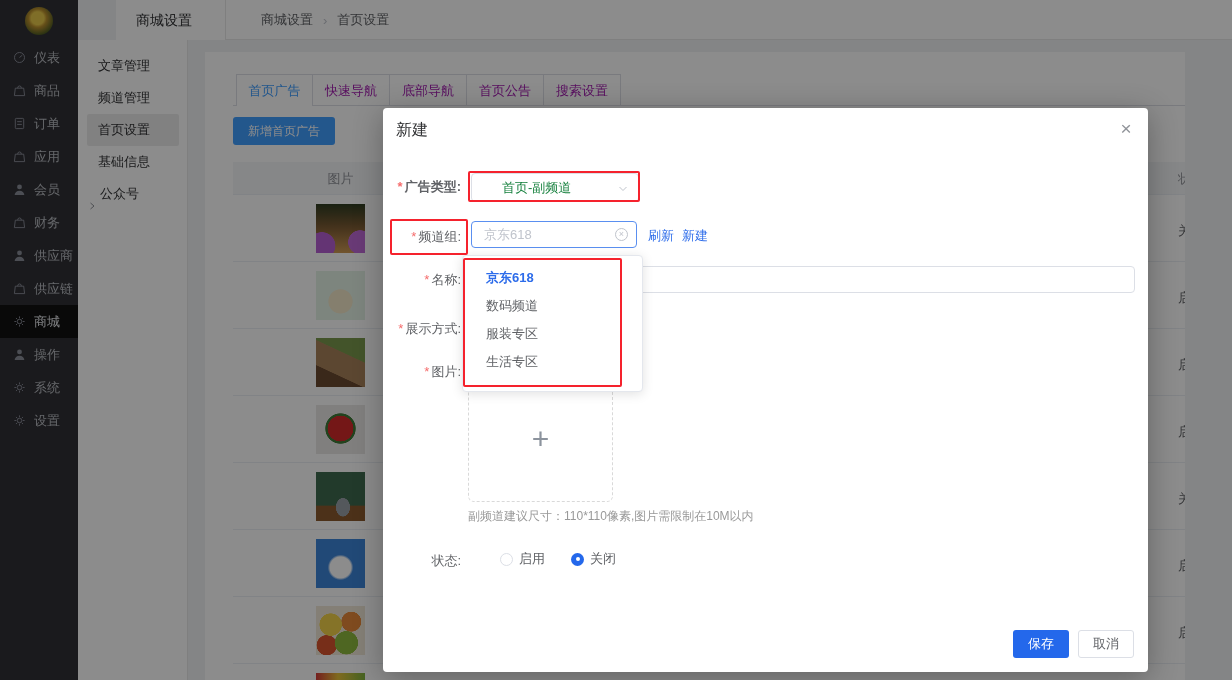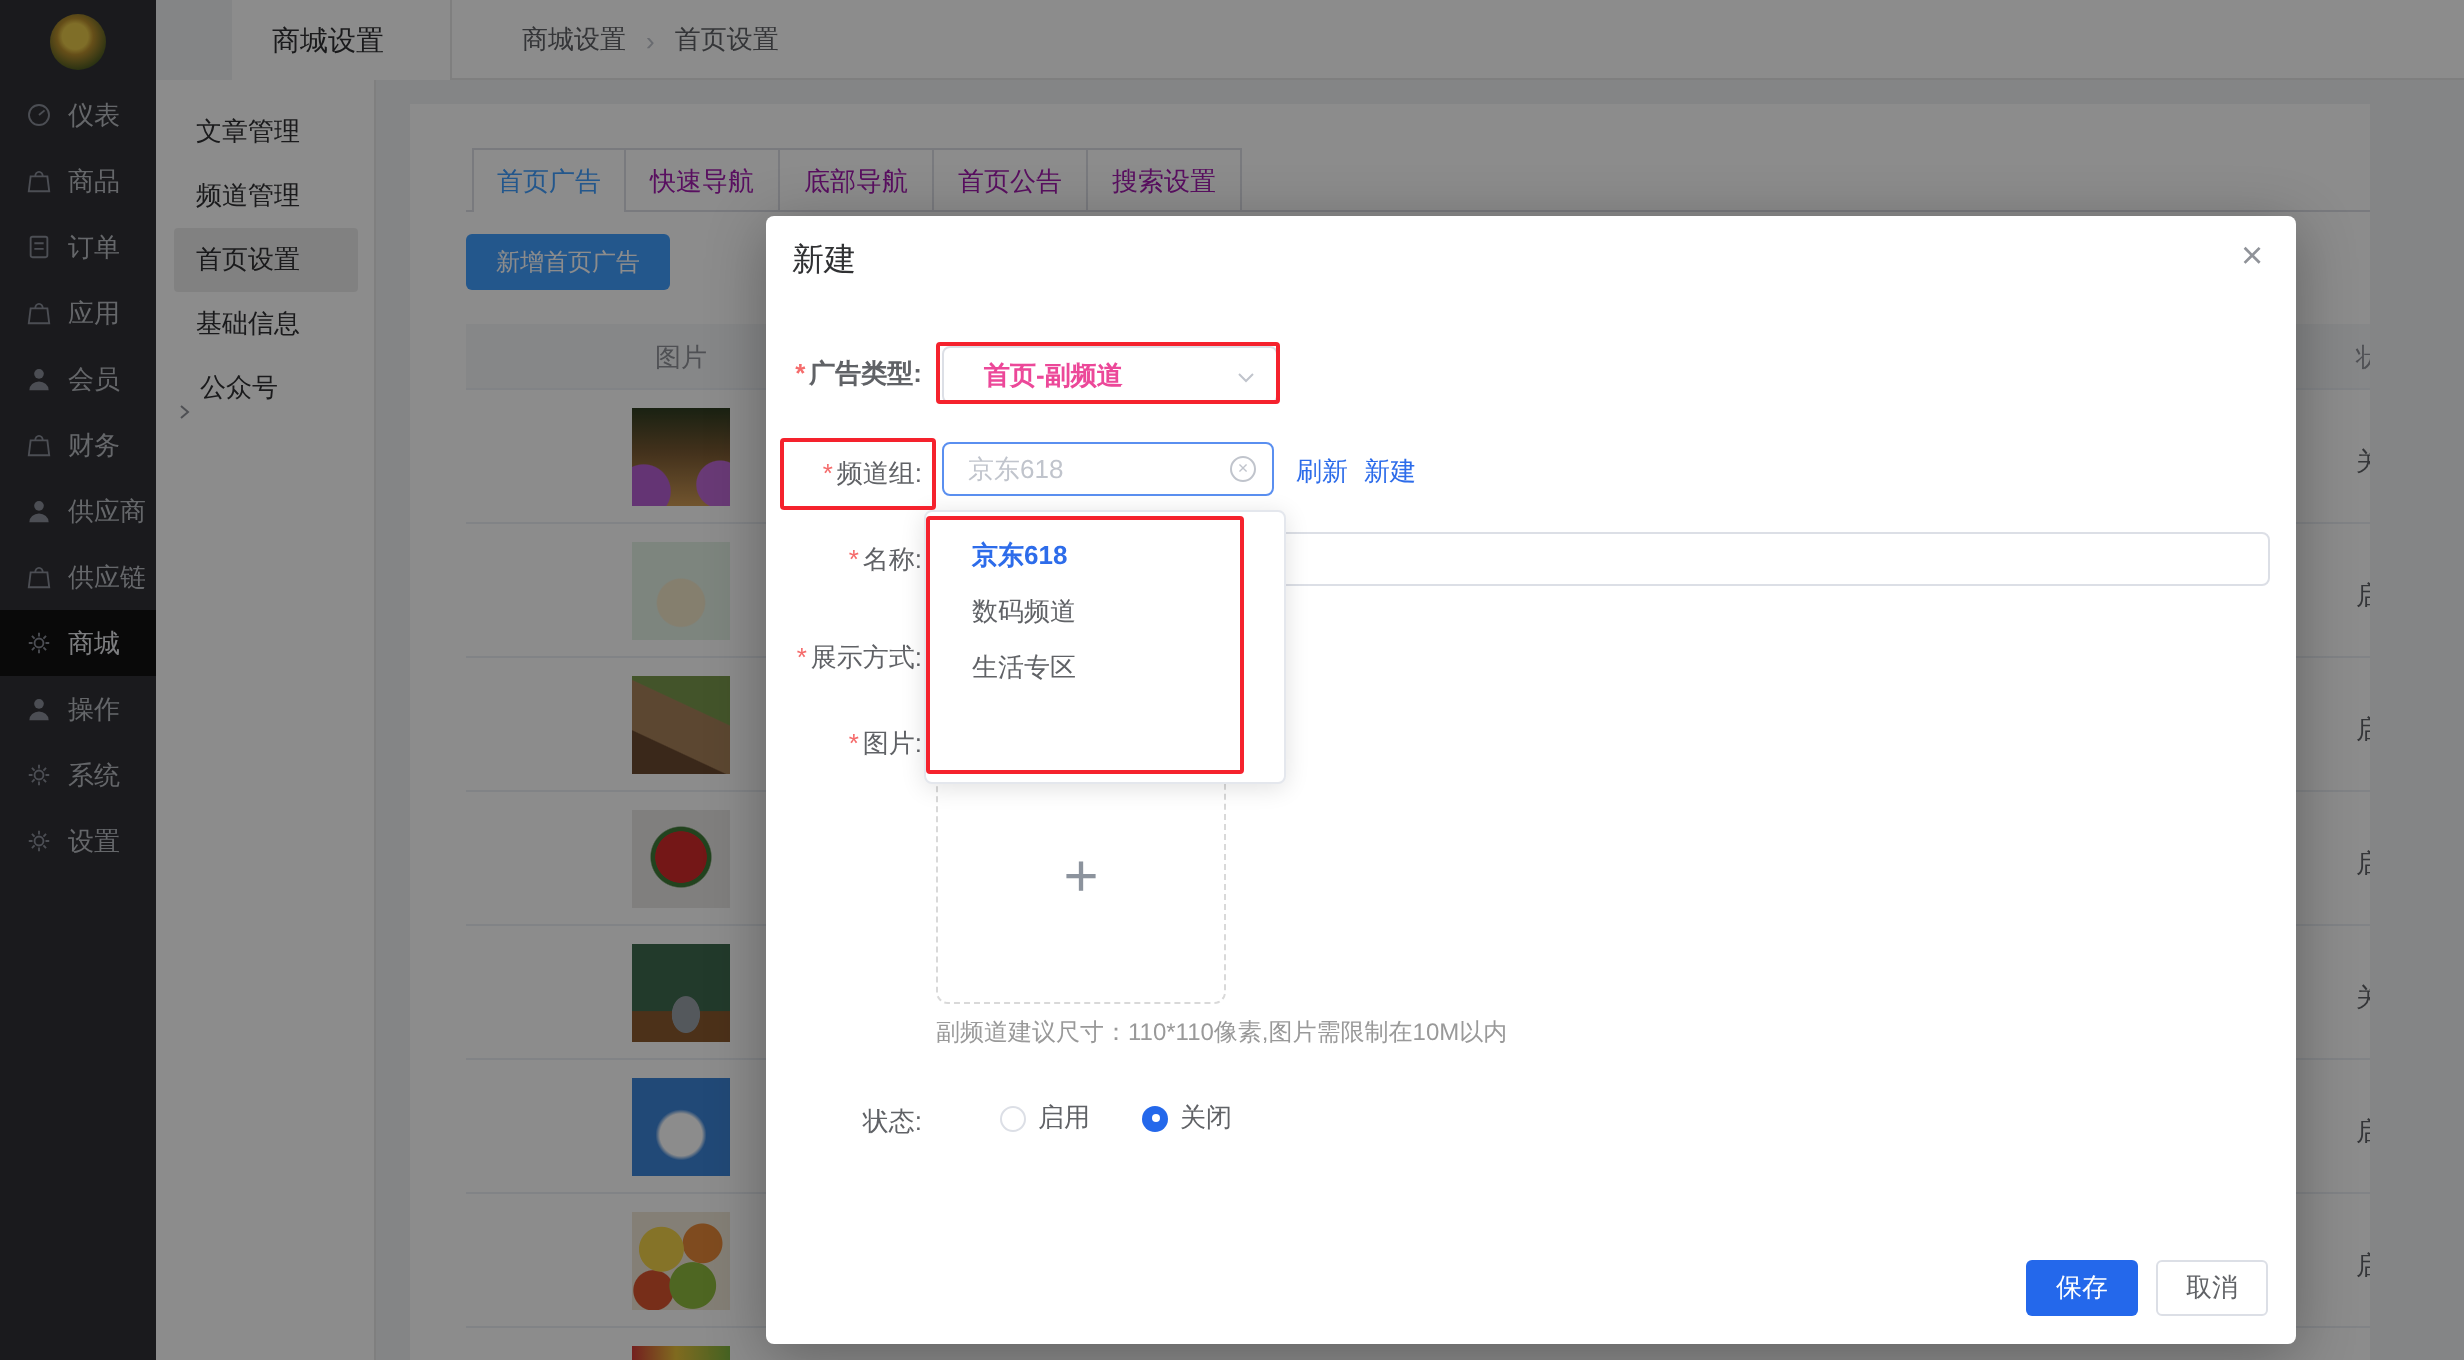--- a/index.html
+++ b/index.html
@@ -80,21 +80,21 @@
   .flabel { position:absolute; width:78px; text-align:right; height:18px; line-height:18px; color:#606266; font-size:13px; white-space:nowrap; }
   .req { color:#f56c6c; margin-right:2px; font-size:13px; }
   .lb-adtype { left:0; top:70px;font-weight:bold; }
   .lb-channel { left:0; top:120px; }
   .lb-name { left:0; top:163px; }
   .lb-display { left:0; top:212px; }
   .lb-image { left:0; top:255px; }
   .lb-status { left:0; top:444px; }
 
   .sel { position:absolute; left:88px; top:65px; width:168px; height:29px; background:#fff; border:1px solid #dcdfe6;
-    border-radius:4px; line-height:27px; padding-left:20px; color:#ec4899; cursor:pointer;font-weight:bold; }
+    border-radius:4px; line-height:27px; padding-left:30px; color:#15803d; cursor:pointer; }
   .sel .chev-d { position:absolute; right:10px; top:10px; width:10px; height:10px; color:#c0c4cc; display:flex; }
   .sel .chev-d svg { width:10px; height:10px; }
 
   .chan-input { position:absolute; left:88px; top:113px; width:166px; height:27px; border:1px solid #5a8ff0; border-radius:4px;
     background:#fff; padding-left:12px; line-height:25px; }
   .chan-input .ph { color:#c0c4cc; }
   .clear-ic { position:absolute; right:8px; top:6px; width:13px; height:13px; border:1px solid #c0c4cc; border-radius:50%;
     color:#c0c4cc; font-size:9px; line-height:11px; text-align:center; cursor:pointer; }
   .link { position:absolute; top:119px; color:#2d6cea; cursor:pointer; font-size:13px; }
   .link.refresh { left:265px; }
@@ -365,20 +365,21 @@
       <span class="radio checked"></span>
       <span class="radio-lb">关闭</span>
     </div>
 
     <button class="btn-save">保存</button>
     <button class="btn-cancel">取消</button>
 
     <div class="dropdown">
       <div class="opt selected">京东618</div>
       <div class="opt">数码频道</div>
+      <div class="opt">服装专区</div>
       <div class="opt">生活专区</div>
     </div>
 
     <div class="anno anno-select"></div>
     <div class="anno anno-label"></div>
     <div class="anno anno-dropdown"></div>
   </div>
 
 </div>
 

